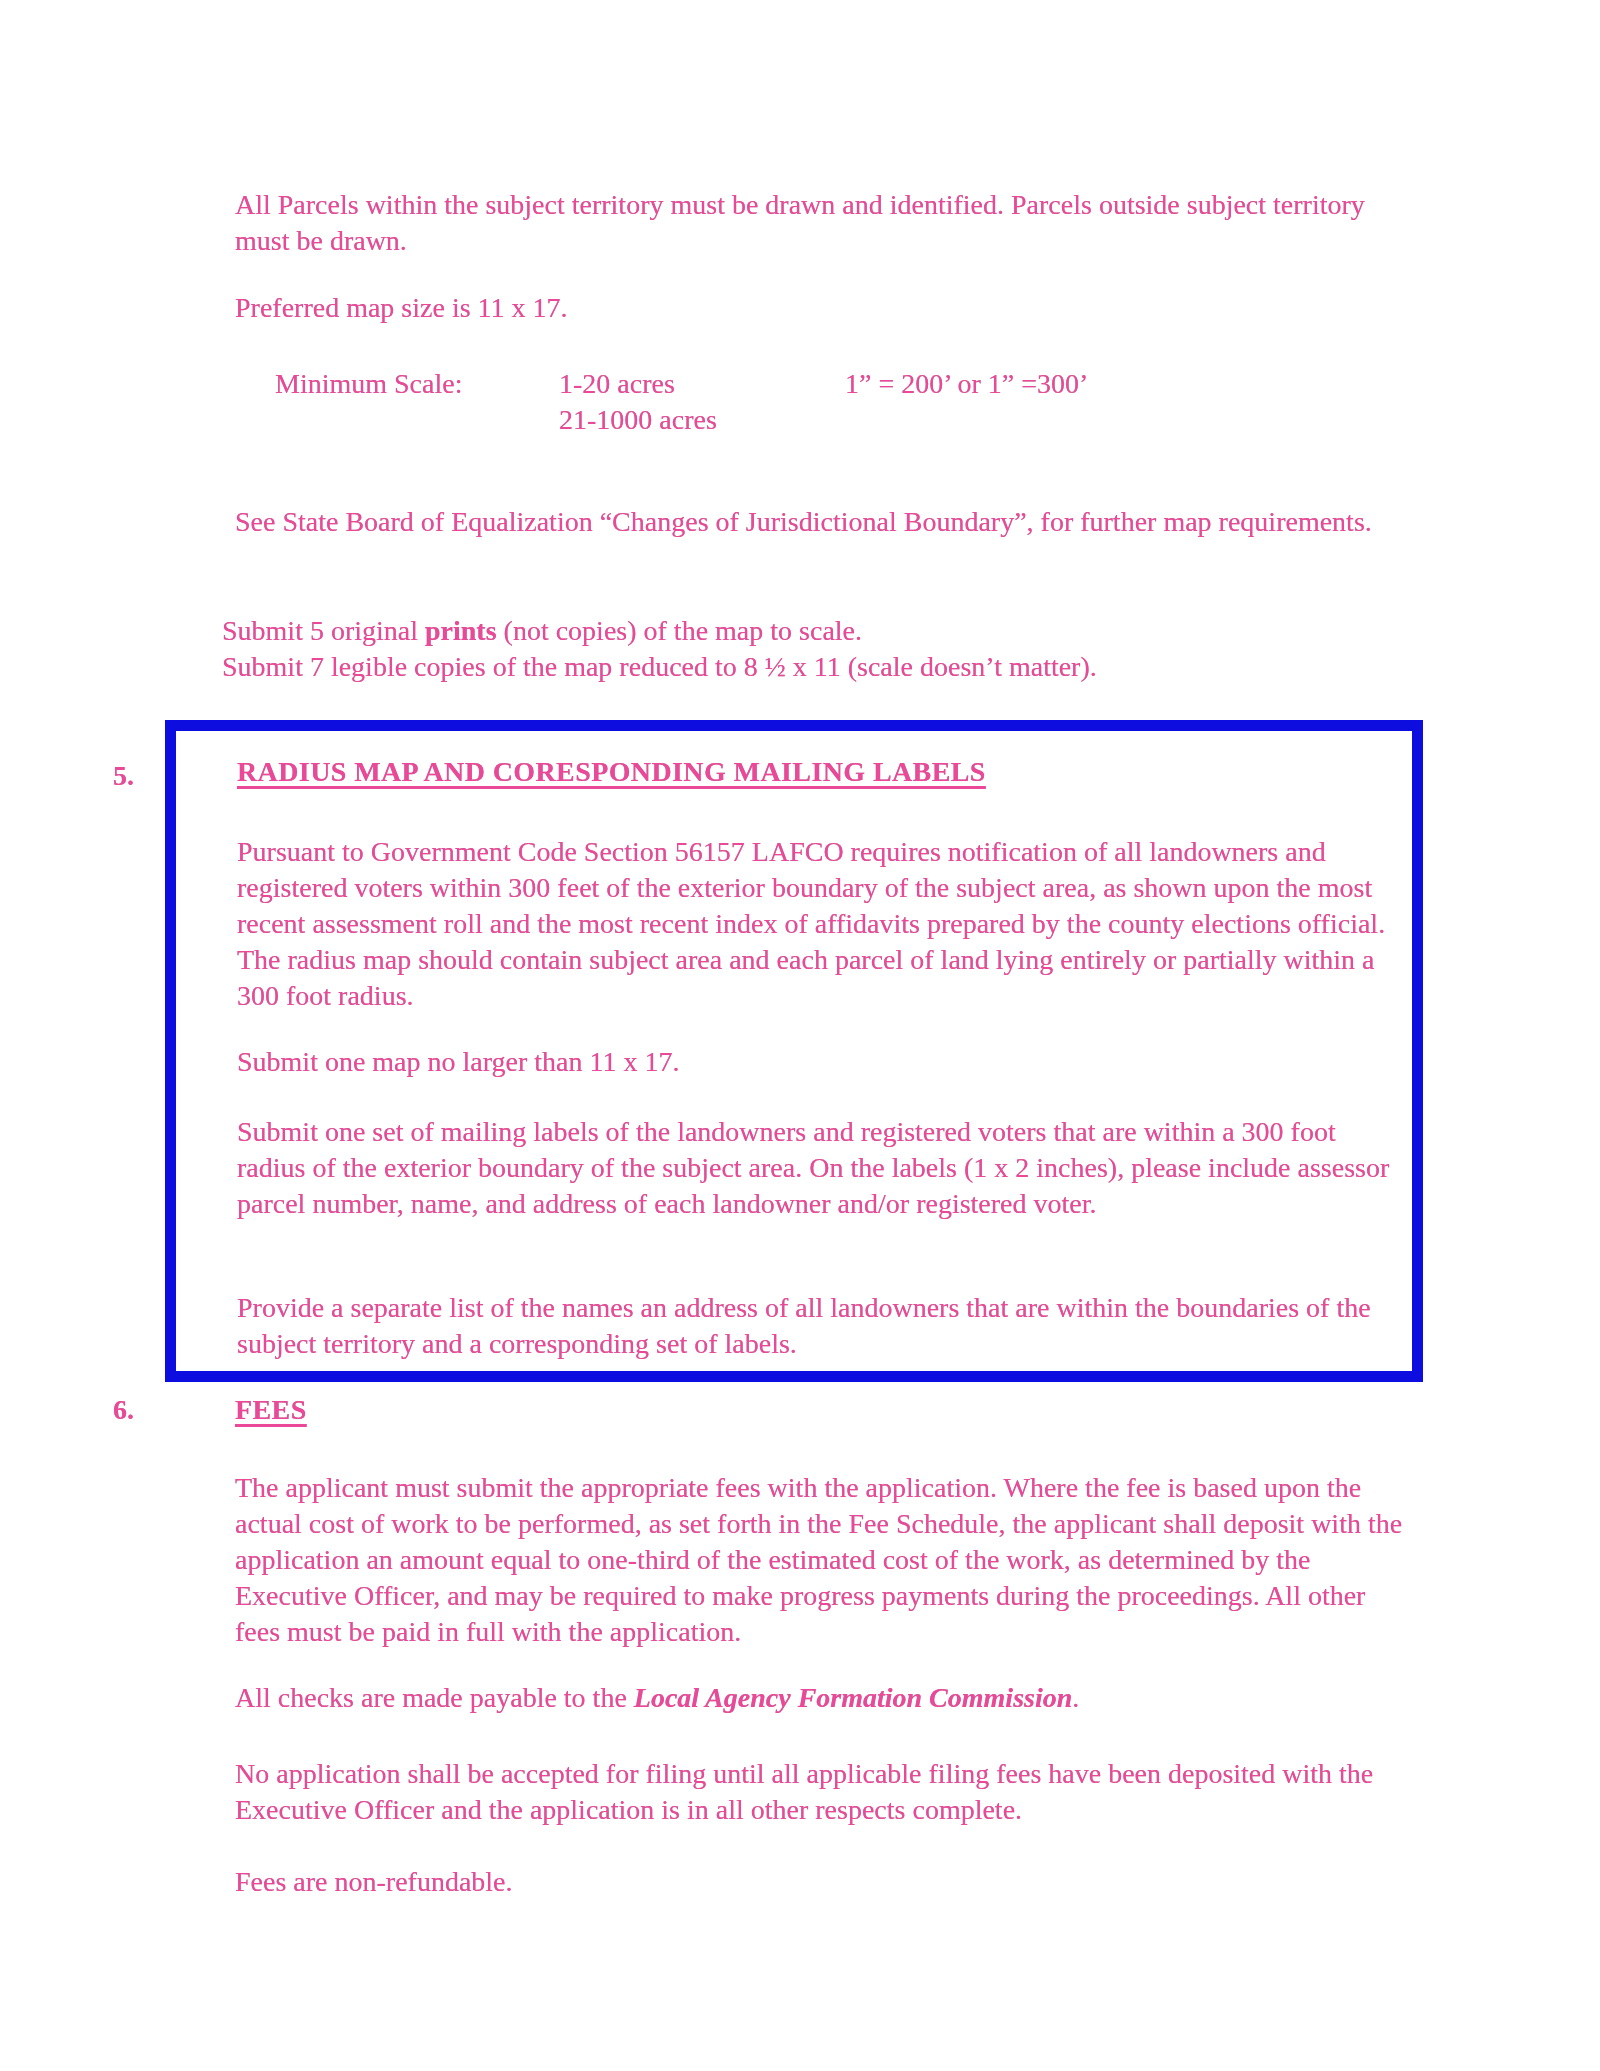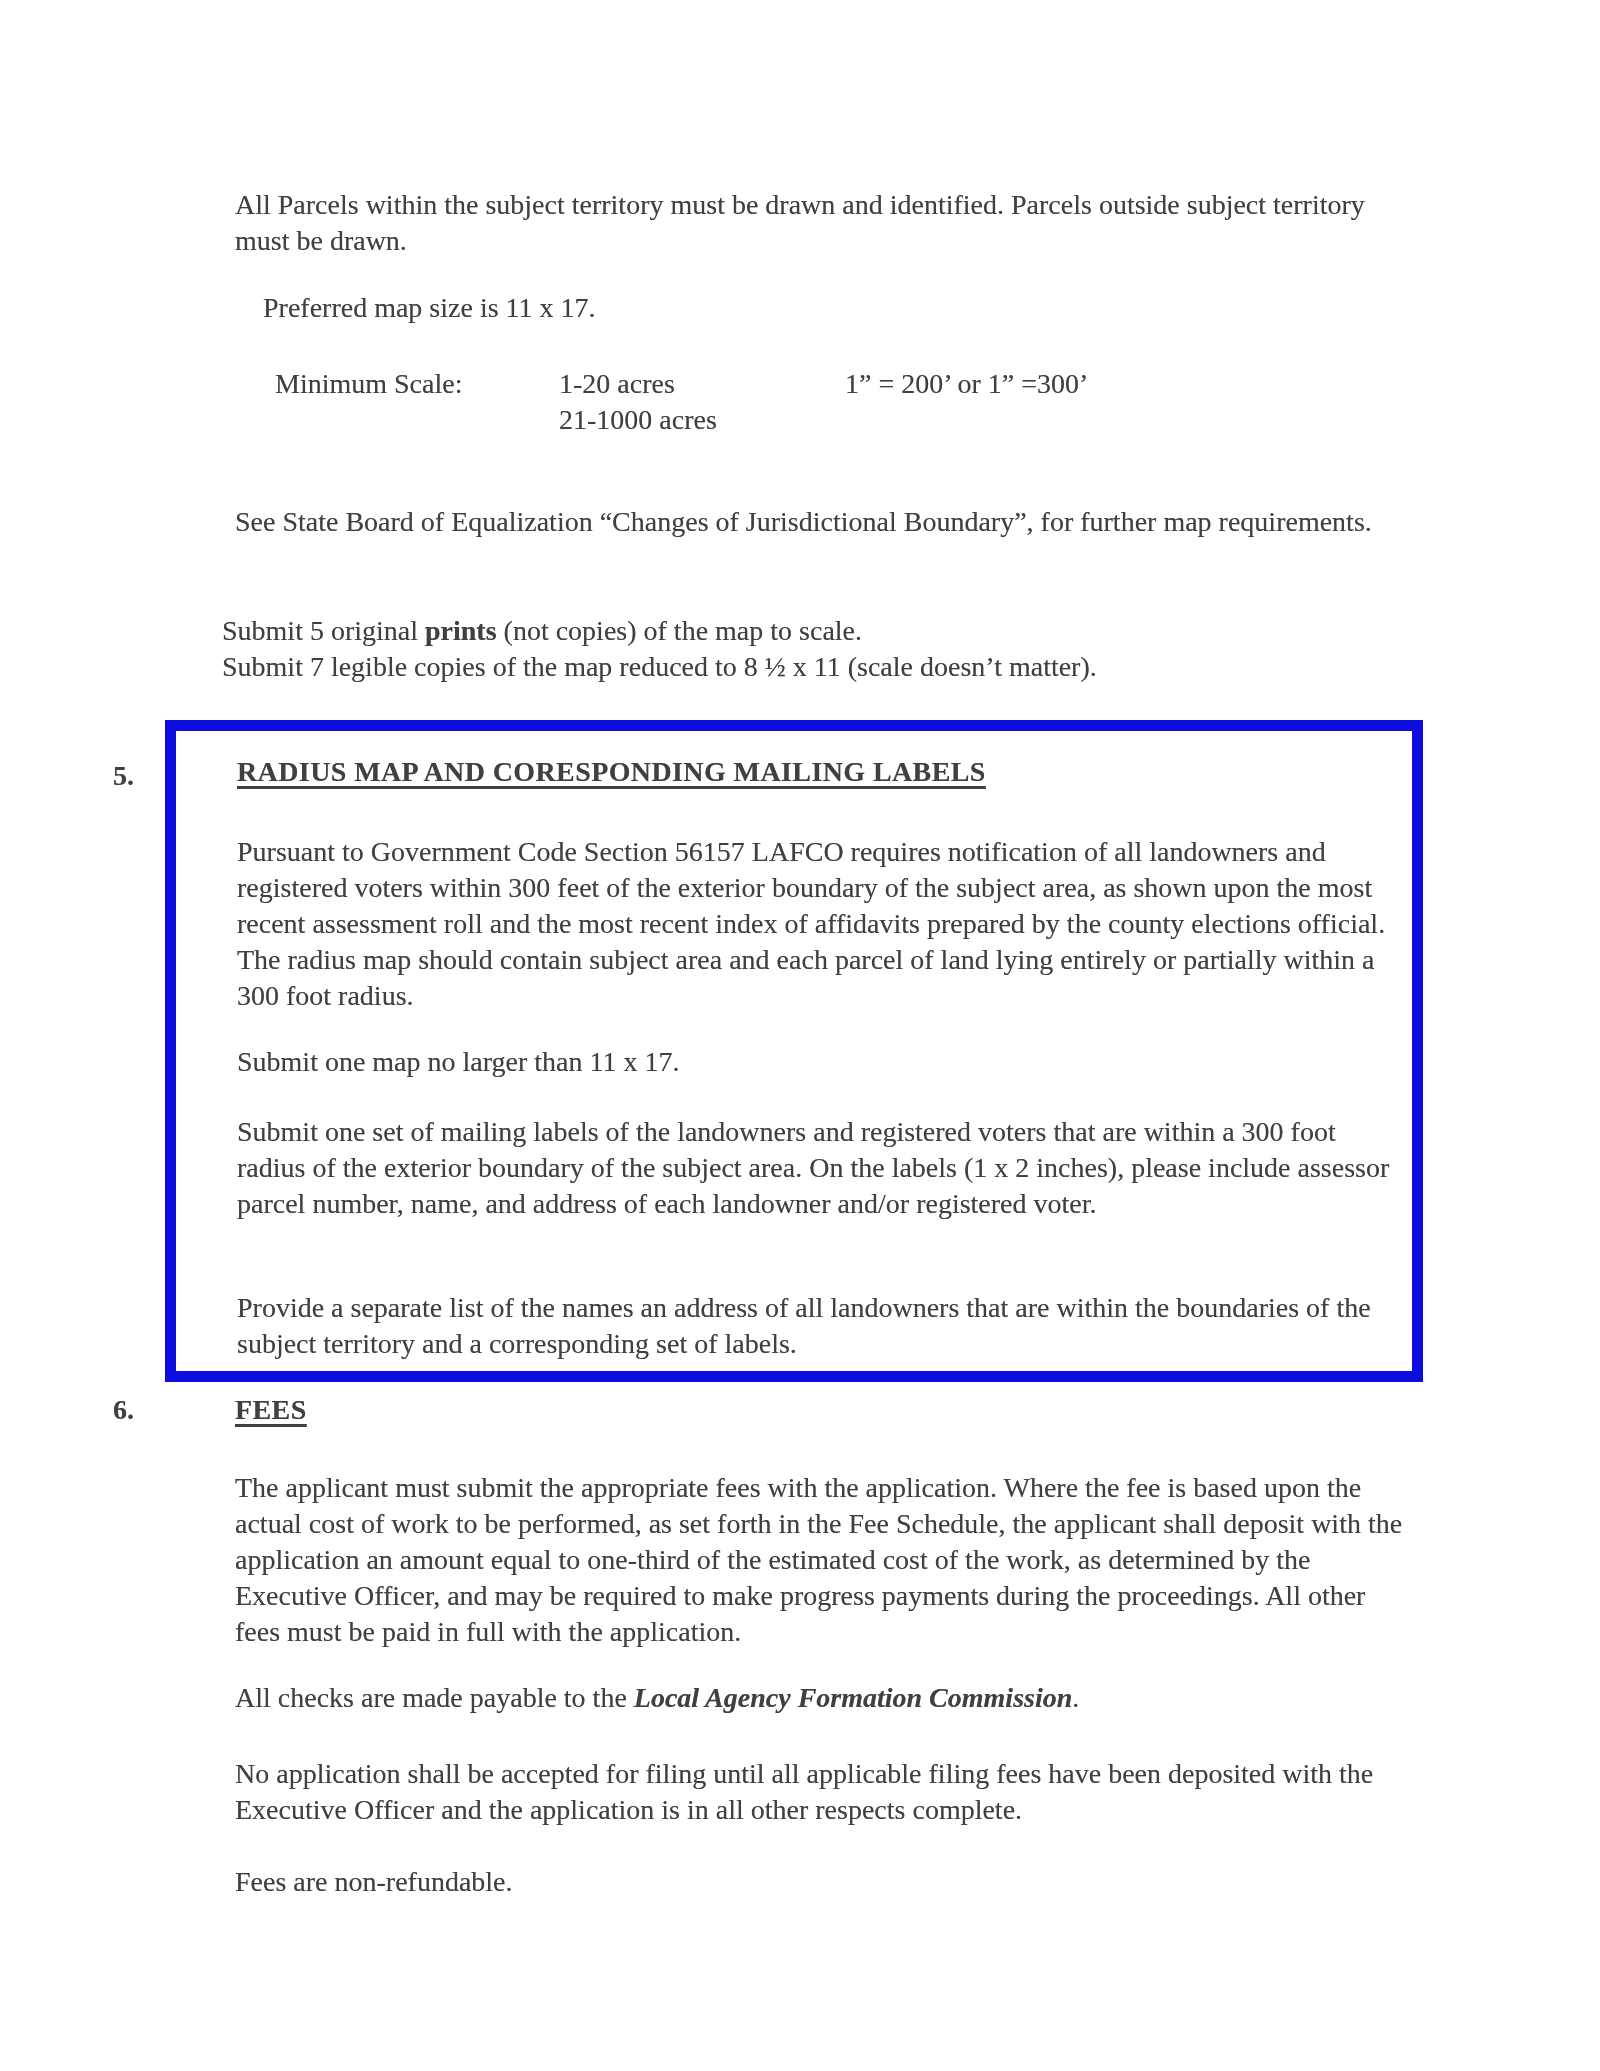--- a/index.html
+++ b/index.html
@@ -8,21 +8,21 @@
     background: #ffffff;
   }
   .page {
     position: relative;
     width: 1600px;
     height: 2071px;
     background: #ffffff;
     font-family: "Liberation Serif", "DejaVu Serif", serif;
     font-size: 28px;
     line-height: 36px;
-    color: #404040;
+    color: #ec4899;
     text-shadow: 0 0 0.5px rgba(30,30,30,0.4);
     overflow: hidden;
   }
   .abs { position: absolute; }
   .para { width: 1180px; }
   .section-num {
     font-weight: bold;
   }
   .heading {
     font-weight: bold;
@@ -52,21 +52,21 @@
   .bold { font-weight: bold; }
   .bold-italic { font-weight: bold; font-style: italic; }
 </style>
 </head>
 <body>
 
 <div class="page">
 
   <div class="abs para" style="left:235px; top:187px;">All Parcels within the subject territory must be drawn and identified.  Parcels outside subject territory must be drawn.</div>
 
-  <div class="abs para" style="left:235px; top:290px;margin-left:28px;">Preferred map size is 11 x 17.</div>
+  <div class="abs para" style="left:235px; top:290px;">Preferred map size is 11 x 17.</div>
 
   <div class="abs scale-table" style="left:235px; top:366px;">
     <div class="scale-row">
       <span class="scale-col-label">Minimum Scale:</span>
       <span class="scale-col-acres">1-20 acres</span>
       <span class="scale-col-scale">1” = 200’ or 1” =300’</span>
     </div>
     <div class="scale-row">
       <span class="scale-col-label"></span>
       <span class="scale-col-acres">21-1000 acres</span>

